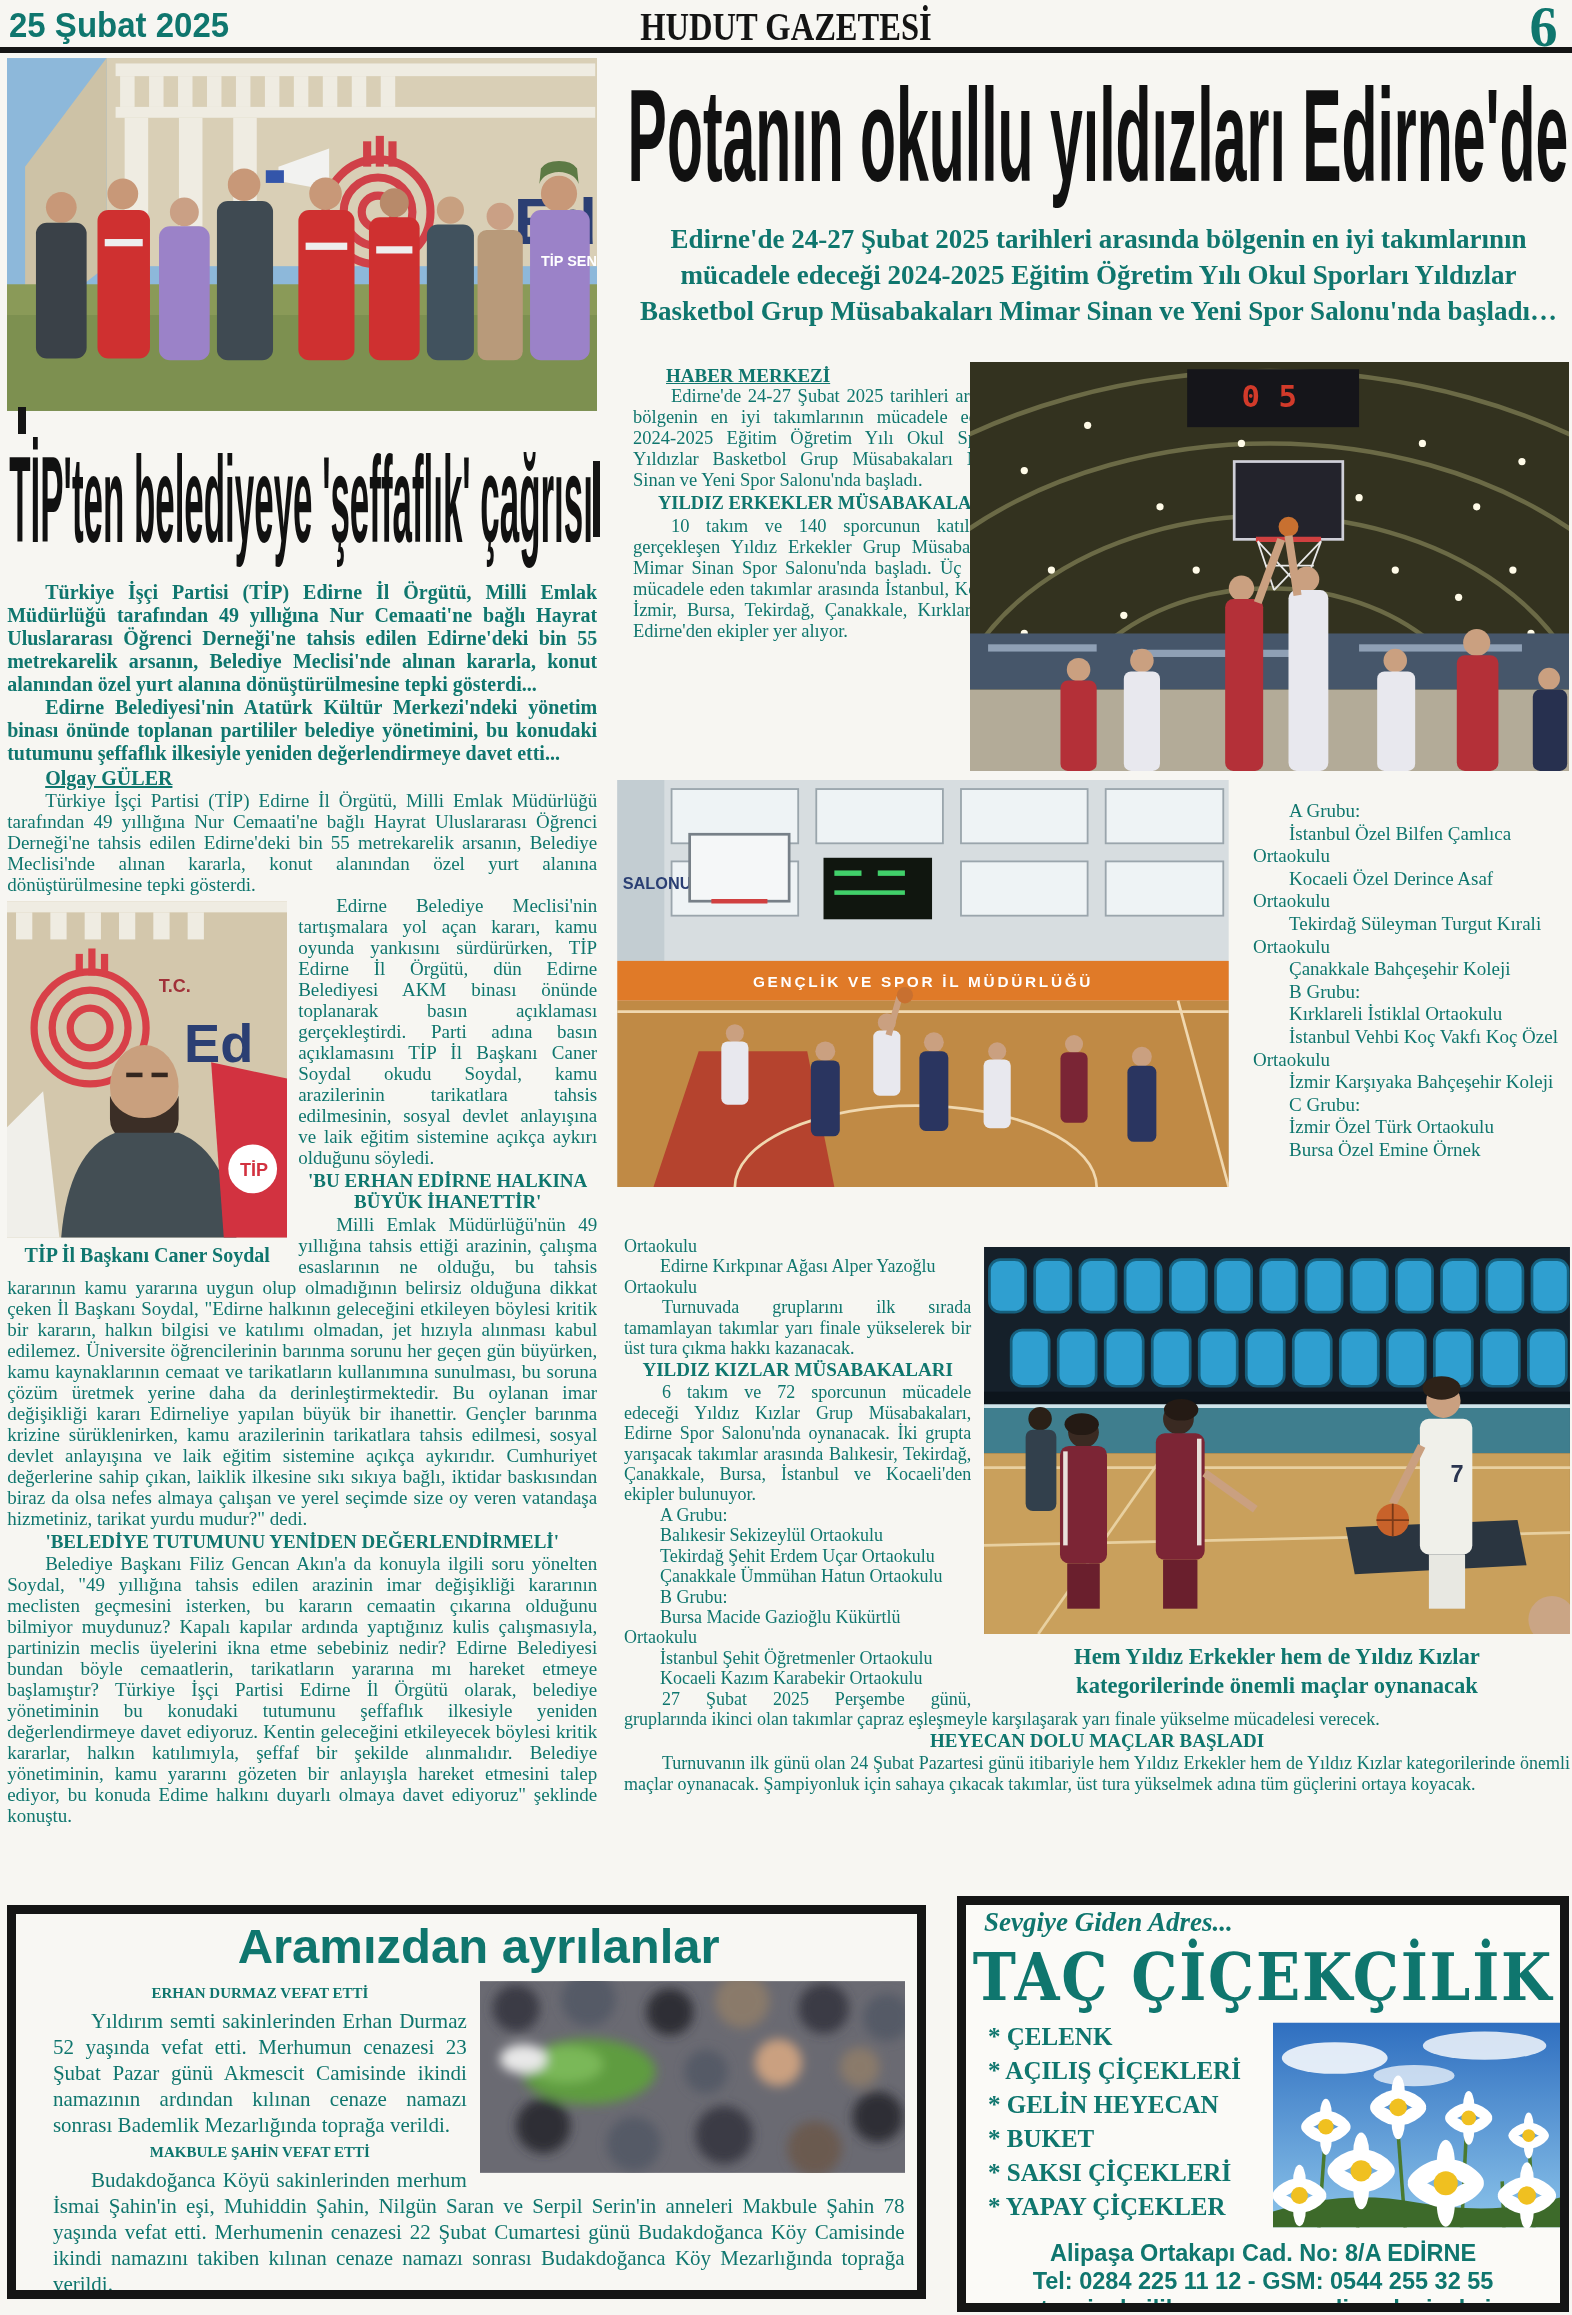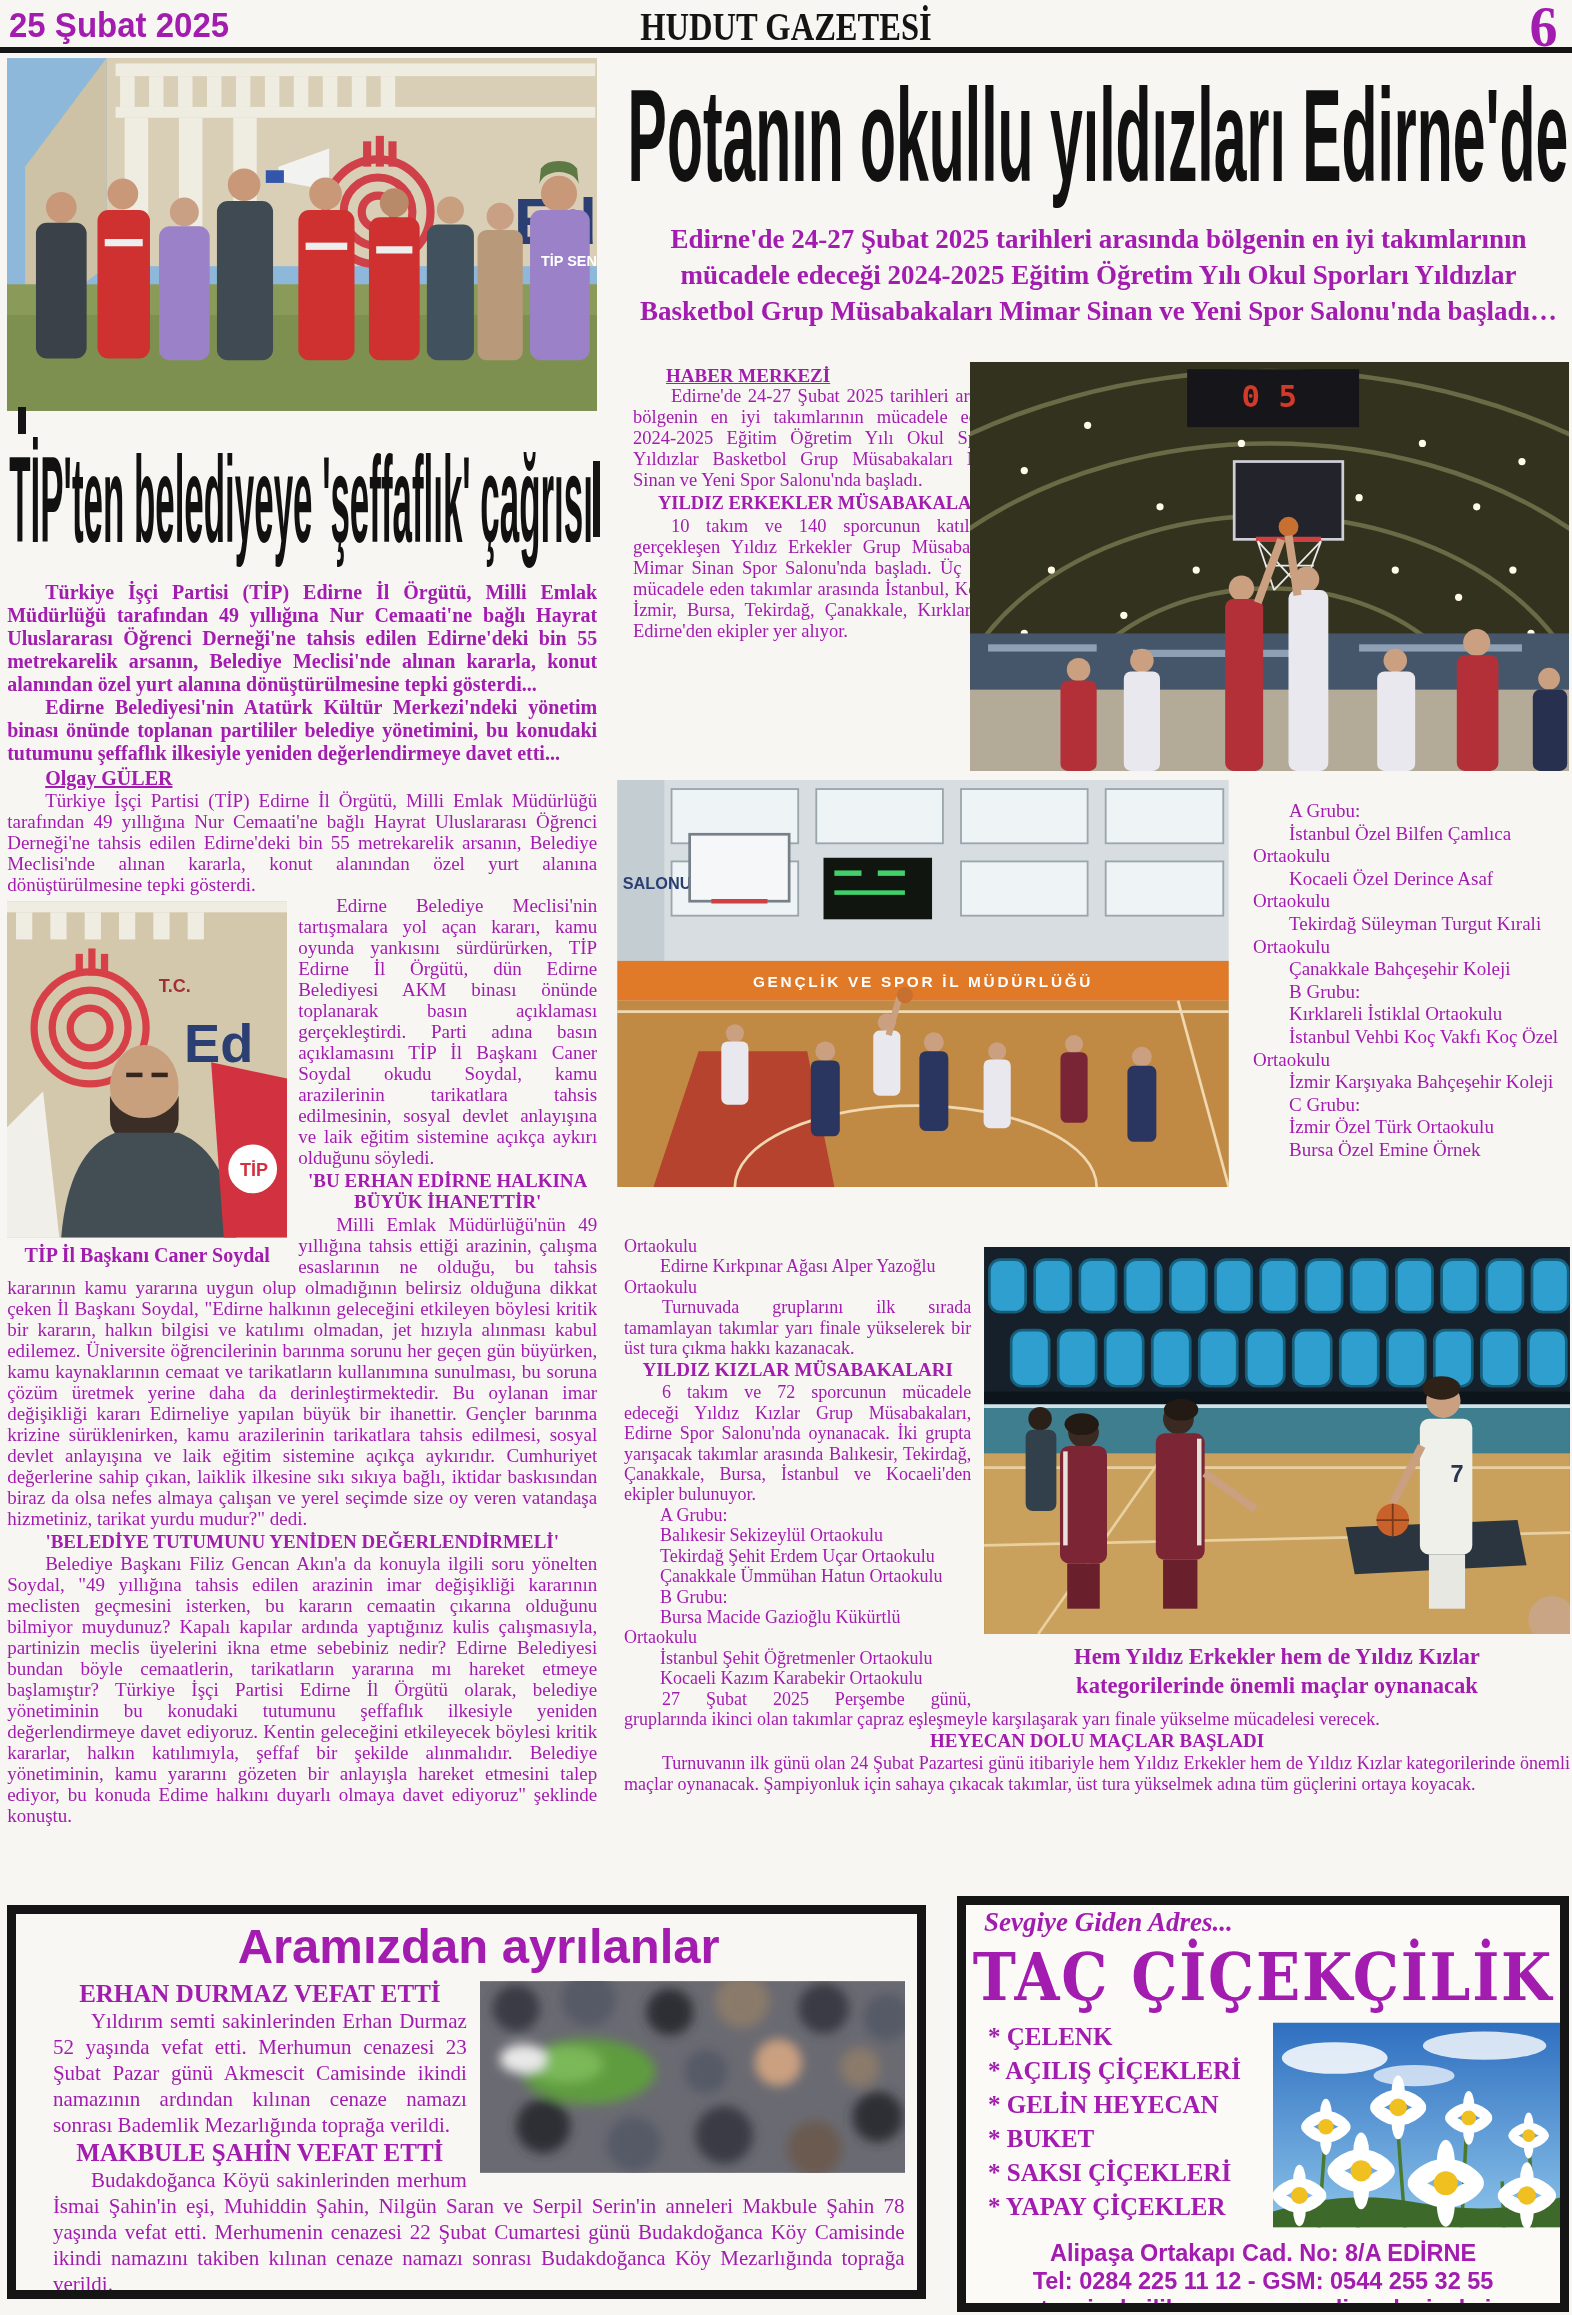--- a/index.html
+++ b/index.html
@@ -1,16 +1,16 @@
 <!DOCTYPE html>
 <html style="font-size:14.5px"><head>
 <meta charset="utf-8">
 <style>
   html,body{margin:0;padding:0;background:#888;}
-  #page{position:relative;width:1572px;height:2316px;background:#f7f6f2;color:#a21caf;
+  #page{position:relative;width:1572px;height:2316px;background:#f7f6f2;color:#0f766e;
         font-family:"Liberation Serif",serif;overflow:hidden;}
   .abs{position:absolute;}
   p{margin:0;}
   .ind{text-indent:38px;}
   .byline{font-weight:bold;text-decoration:underline;margin-left:38px;}
   .subhead{font-weight:bold;text-align:center;text-indent:0;margin:1.8px 0;}
   
   #hdr-date{left:9px;top:5.4px;font:bold 33px "Liberation Sans",sans-serif;transform:scaleY(1.08);transform-origin:0 0;}
   #hdr-page{right:14.5px;top:-5.4px;font:bold 56px "Liberation Serif",serif;}
   #hdr-rule{left:0;top:47px;width:1572px;height:6.3px;background:#151515;}
@@ -36,21 +36,21 @@
          font-size:18px;line-height:20.4px;text-align:justify;}
   #fig5{float:right;width:586px;margin:11px 0 5.4px 12.7px;}
   #fig5 figcaption{font-weight:bold;font-size:22.6px;line-height:29px;text-align:center;padding:3.6px 54px 0 54px;}
   #rflow .subhead{font-size:19px;}
   #rflow .li{text-align:left;}
   
   #obitbox{left:7.2px;top:1905px;width:919px;height:394px;border:9px solid #151515;
            background:#f8f7f3;box-sizing:border-box;overflow:hidden;padding-left:24px;}
   #obit-title{text-align:center;font:bold 49px "Liberation Sans",sans-serif;margin-top:3.6px;}
   #obit-body{padding:5.4px 12.7px 0 12.7px;font-size:21px;line-height:26px;text-align:justify;}
-  #obit-body .obit-head{font-weight:bold;text-align:center;font-size:25px;line-height:29px;}
+  #obit-body .obit-head{font-weight:bold;text-align:center;font-size:15px;line-height:29px;}
   #photo6wrap{float:right;width:425px;height:192px;margin:1.8px 0 5.4px 12.7px;overflow:hidden;}
   
   #adbox{left:957px;top:1896px;width:612px;height:416px;border:9px solid #151515;
          background:#fbfaf7;box-sizing:border-box;overflow:hidden;}
   #ad-tagline{margin:2px 0 0 18px;font:bold italic 27px "Liberation Serif",serif;}
   #ad-name{text-align:center;font:bold 58px "DejaVu Serif",serif;letter-spacing:1.8px;
            transform:scaleY(1.12);transform-origin:50% 0;margin-top:1.8px;}
   #ad-cols{display:flex;margin-top:12.7px;gap:6px;}
   #ad-items{width:286px;padding-left:22px;font:bold 25px/34px "Liberation Serif",serif;}
   #ad-contact{text-align:center;font:bold 23.5px/28px "Liberation Sans",sans-serif;margin-top:9px;}

